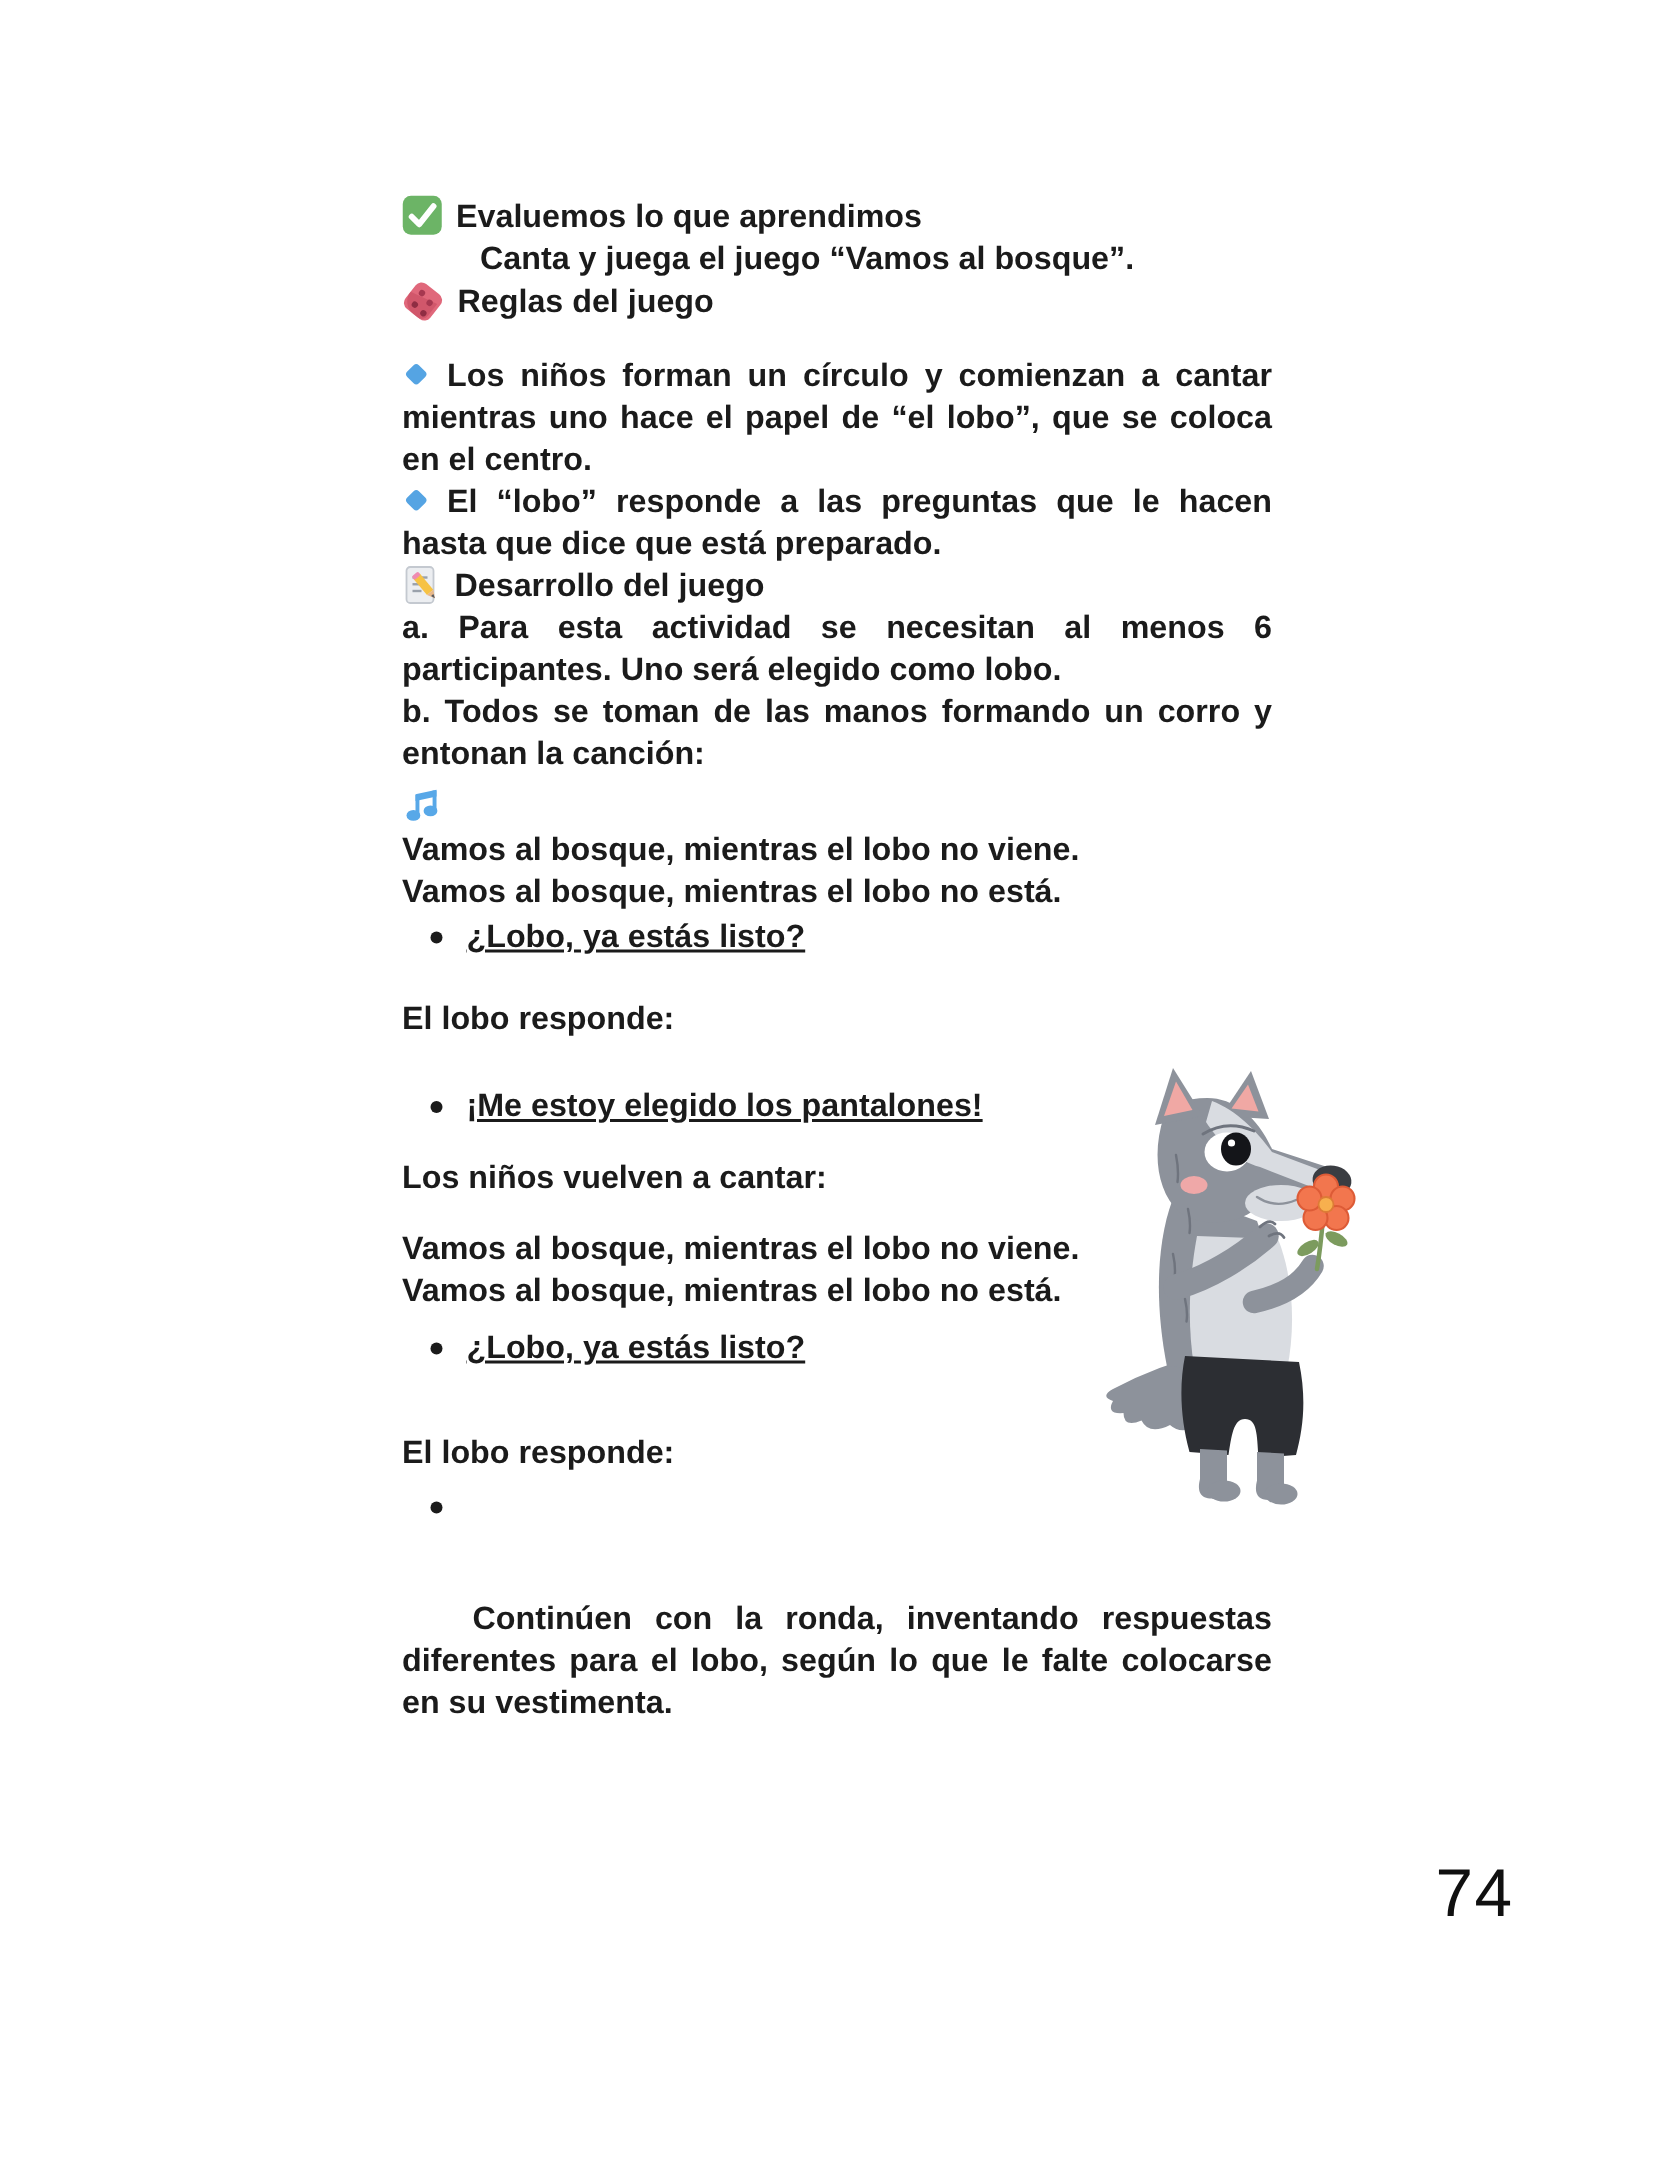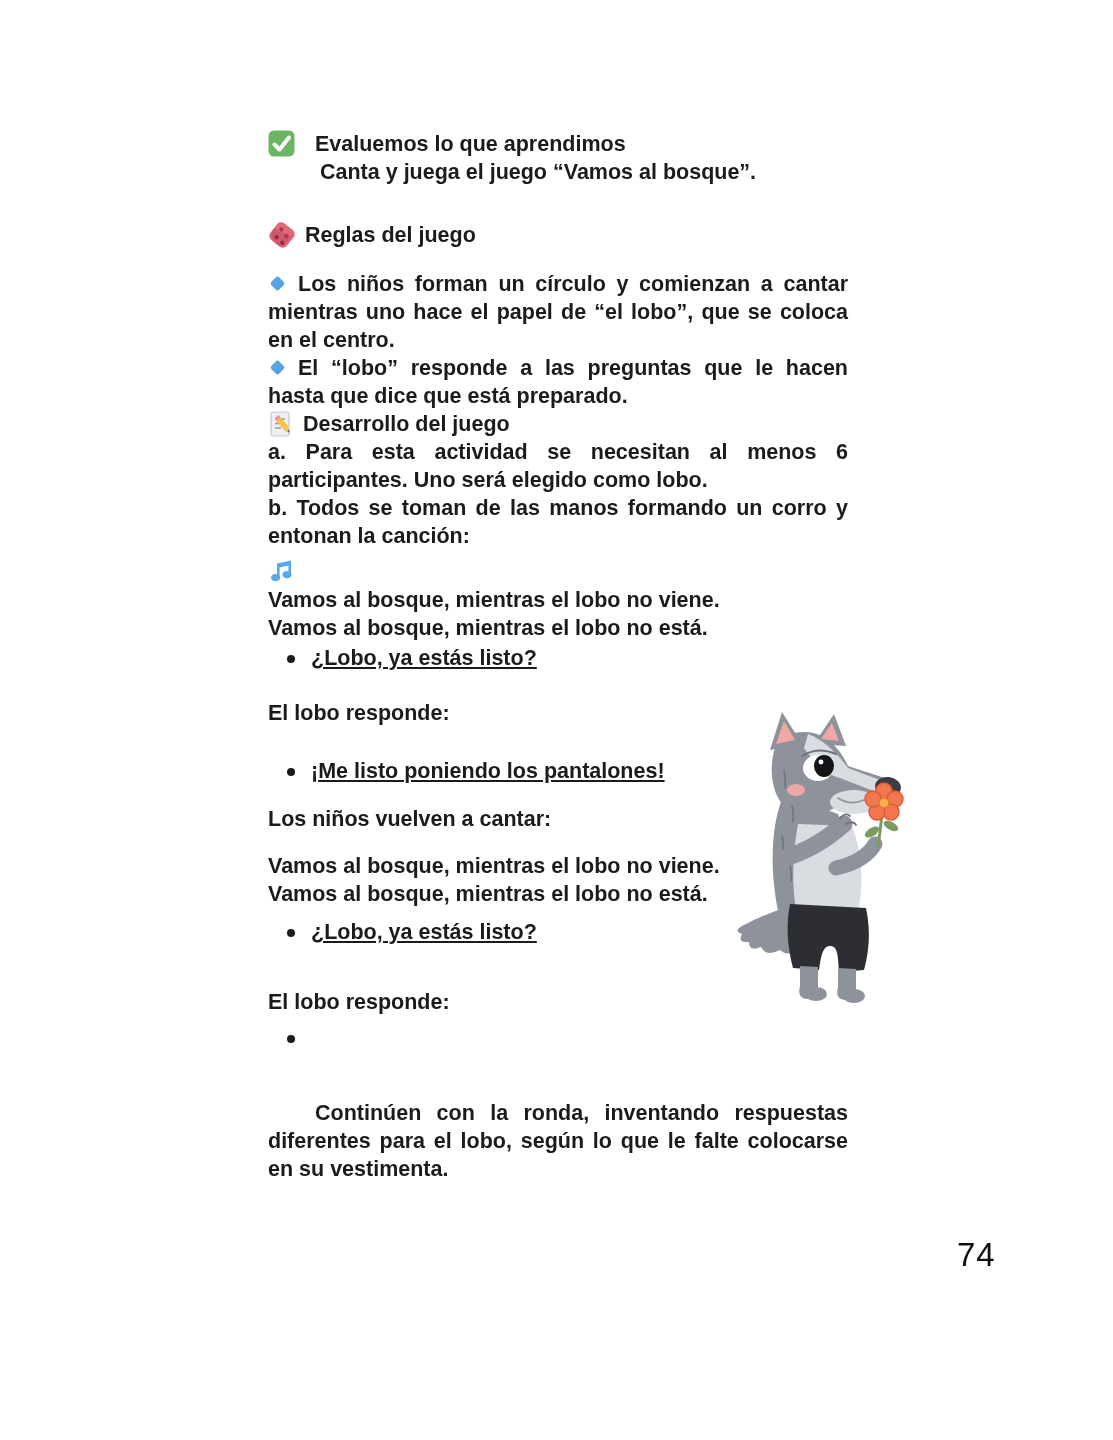--- a/index.html
+++ b/index.html
@@ -6,25 +6,25 @@
   html,body { background:#ffffff; }
   body {
     width:1113px; height:1440px; position:relative;
     font-family:"Liberation Sans","DejaVu Sans",sans-serif;
     font-weight:700; color:#1b1b1b; overflow:hidden;
   }
   .content {
     position:absolute; left:268px; top:130px; width:580px;
     font-size:21.5px; line-height:28px;
   }
-  .title-line1 { display:flex; align-items:flex-start; gap:20px; }
+  .title-line1 { display:flex; align-items:flex-start; gap:9px; }
   .title-line2 { padding-left:52px; }
   .icon-badge { flex:0 0 auto; display:inline-block; vertical-align:-5px; }
   .heading { display:flex; align-items:center; gap:9px; }
-  .h-reglas { margin-top:34px; }
+  .h-reglas { }
   .h-desarrollo { }
   .rules { margin-top:20px; text-align:justify; }
   .rule { text-align:justify; }
   .diamond {
     display:inline-block; width:11px; height:11px; background:#55a4e3;
     transform:rotate(45deg); border-radius:2.5px; margin:0 15px 2px 4px;
   }
   .steps { }
   .step { text-align:justify; }
   .music-line { margin-top:8px; height:28px; }
@@ -38,21 +38,21 @@
   .responde1 { margin-top:27px; }
   .answer1 { margin-top:30px; }
   .cantar { margin-top:20px; }
   .song2 { margin-top:19px; }
   .q2 { margin-top:10px; }
   .responde2 { margin-top:42px; }
   .answer2 { margin-top:17px; }
   .closing { margin-top:56px; text-align:justify; text-indent:47px; }
   .page-number {
     position:absolute; left:957px; top:1236px;
-    font-size:33px; font-weight:400; color:#101010; letter-spacing:1px;
+    font-size:45px; font-weight:400; color:#101010; letter-spacing:1px;
   }
   .wolf { position:absolute; left:726px; top:706px; width:200px; height:300px; }
   svg { display:block; }
 </style>
 </head>
 <body>
 
 <div class="content">
 
   <div class="title-line1">
@@ -129,21 +129,21 @@
 
   <div class="bullet-line q1">
     <span class="dot"></span>
     <span>¿Lobo, ya estás listo?</span>
   </div>
 
   <div class="responde1">El lobo responde:</div>
 
   <div class="bullet-line answer1">
     <span class="dot"></span>
-    <span>¡Me listo poniendo los pantalones!</span>
+    <span>¡Me estoy elegido los pantalones!</span>
   </div>
 
   <div class="cantar">Los niños vuelven a cantar:</div>
 
   <div class="song song2">
     <div>Vamos al bosque, mientras el lobo no viene.</div>
     <div>Vamos al bosque, mientras el lobo no está.</div>
   </div>
 
   <div class="bullet-line q2">

